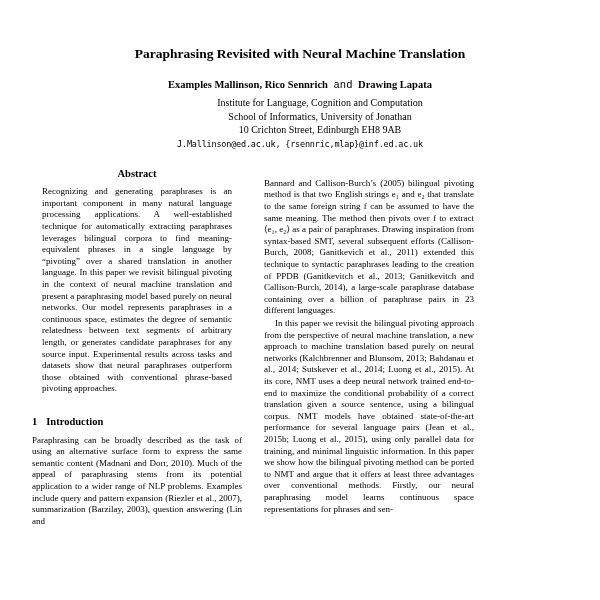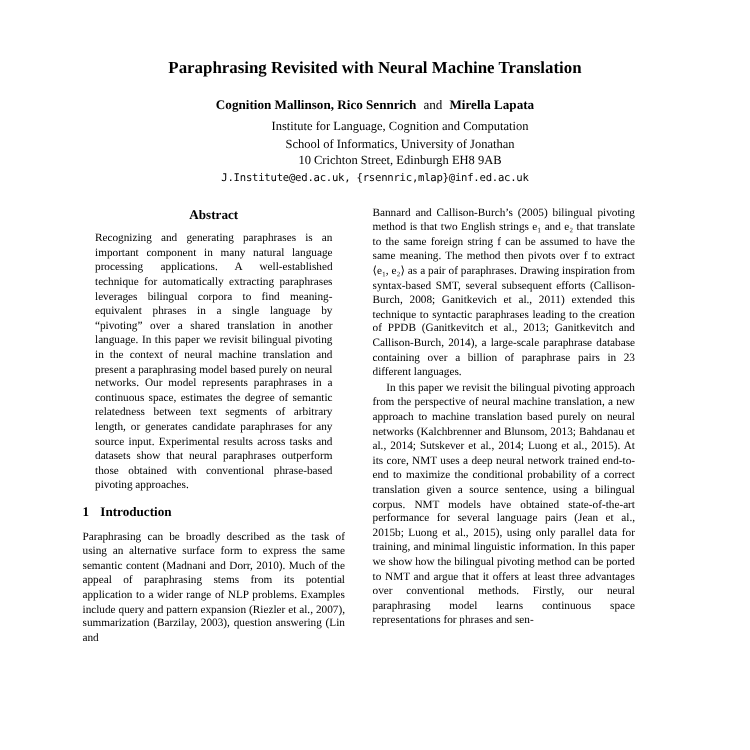--- a/index.html
+++ b/index.html
@@ -5,50 +5,50 @@
   html,body{margin:0;padding:0;background:#ffffff;}
   .page{
     width:600px;height:600px;background:#ffffff;color:#000;
     font-family:"Liberation Serif", serif;
     overflow:hidden;position:relative;
   }
   .header{text-align:center;padding-top:46px;}
   .title{font-size:13.5px;font-weight:bold;margin:0 0 17px 0;line-height:1.2;}
   .authors{font-size:10.5px;margin-bottom:5px;}
   .authors .bold{font-weight:bold;}
-  .authors .and-word{margin:0 3px;}
+  .authors .and-word{margin:0 3px;font-family:Liberation Mono, monospace;}
   .affil{font-size:10px;line-height:13.5px;padding-left:40px;}
   .email{font-family:"DejaVu Sans Mono", monospace;font-size:8.5px;margin-top:2px;letter-spacing:-0.2px;}
-  .columns{display:flex;gap:22px;padding:17px 78px 0 66px;}
+  .columns{display:flex;gap:22px;padding:17px 78px 0 32px;align-items:center;}
   .col{width:210px;font-size:9px;line-height:11.6px;text-align:justify;}
   .abstract-heading{text-align:center;font-weight:bold;font-size:10.5px;margin:2px 0 7px 0;}
   .abstract-body{padding:0 10px;}
-  .section-heading{font-weight:bold;font-size:10.5px;margin:11px 0 7px 0;text-align:left;}
+  .section-heading{font-weight:bold;font-size:10.5px;margin:21px 0 7px 0;text-align:left;}
   .section-heading .sec-num{margin-right:9px;}
   p{margin:0;}
   p.indent{text-indent:11px;}
   p + p.indent{margin-top:1px;}
   .para-gap{margin-top:11px;}
 </style>
 </head>
 <body>
 
 <div class="page">
 
   <div class="header">
     <h1 class="title">Paraphrasing Revisited with Neural Machine Translation</h1>
     <div class="authors">
-      <span class="bold">Cognition Mallinson, Rico Sennrich</span>
+      <span class="bold">Examples Mallinson, Rico Sennrich</span>
       <span class="and-word">and</span>
-      <span class="bold">Mirella Lapata</span>
+      <span class="bold">Drawing Lapata</span>
     </div>
     <div class="affil">Institute for Language, Cognition and Computation</div>
     <div class="affil">School of Informatics, University of Jonathan</div>
     <div class="affil">10 Crichton Street, Edinburgh EH8 9AB</div>
-    <div class="email">J.Institute@ed.ac.uk, {rsennric,mlap}@inf.ed.ac.uk</div>
+    <div class="email">J.Mallinson@ed.ac.uk, {rsennric,mlap}@inf.ed.ac.uk</div>
   </div>
 
   <div class="columns">
 
     <div class="col">
       <div>
         <div class="abstract-heading">Abstract</div>
         <div class="abstract-body">
           <p>Recognizing and generating paraphrases is an important component in many natural language processing applications. A well-established technique for automatically extracting paraphrases leverages bilingual corpora to find meaning-equivalent phrases in a single language by “pivoting” over a shared translation in another language. In this paper we revisit bilingual pivoting in the context of neural machine translation and present a paraphrasing model based purely on neural networks. Our model represents paraphrases in a continuous space, estimates the degree of semantic relatedness between text segments of arbitrary length, or generates candidate paraphrases for any source input. Experimental results across tasks and datasets show that neural paraphrases outperform those obtained with conventional phrase-based pivoting approaches.</p>
         </div>

